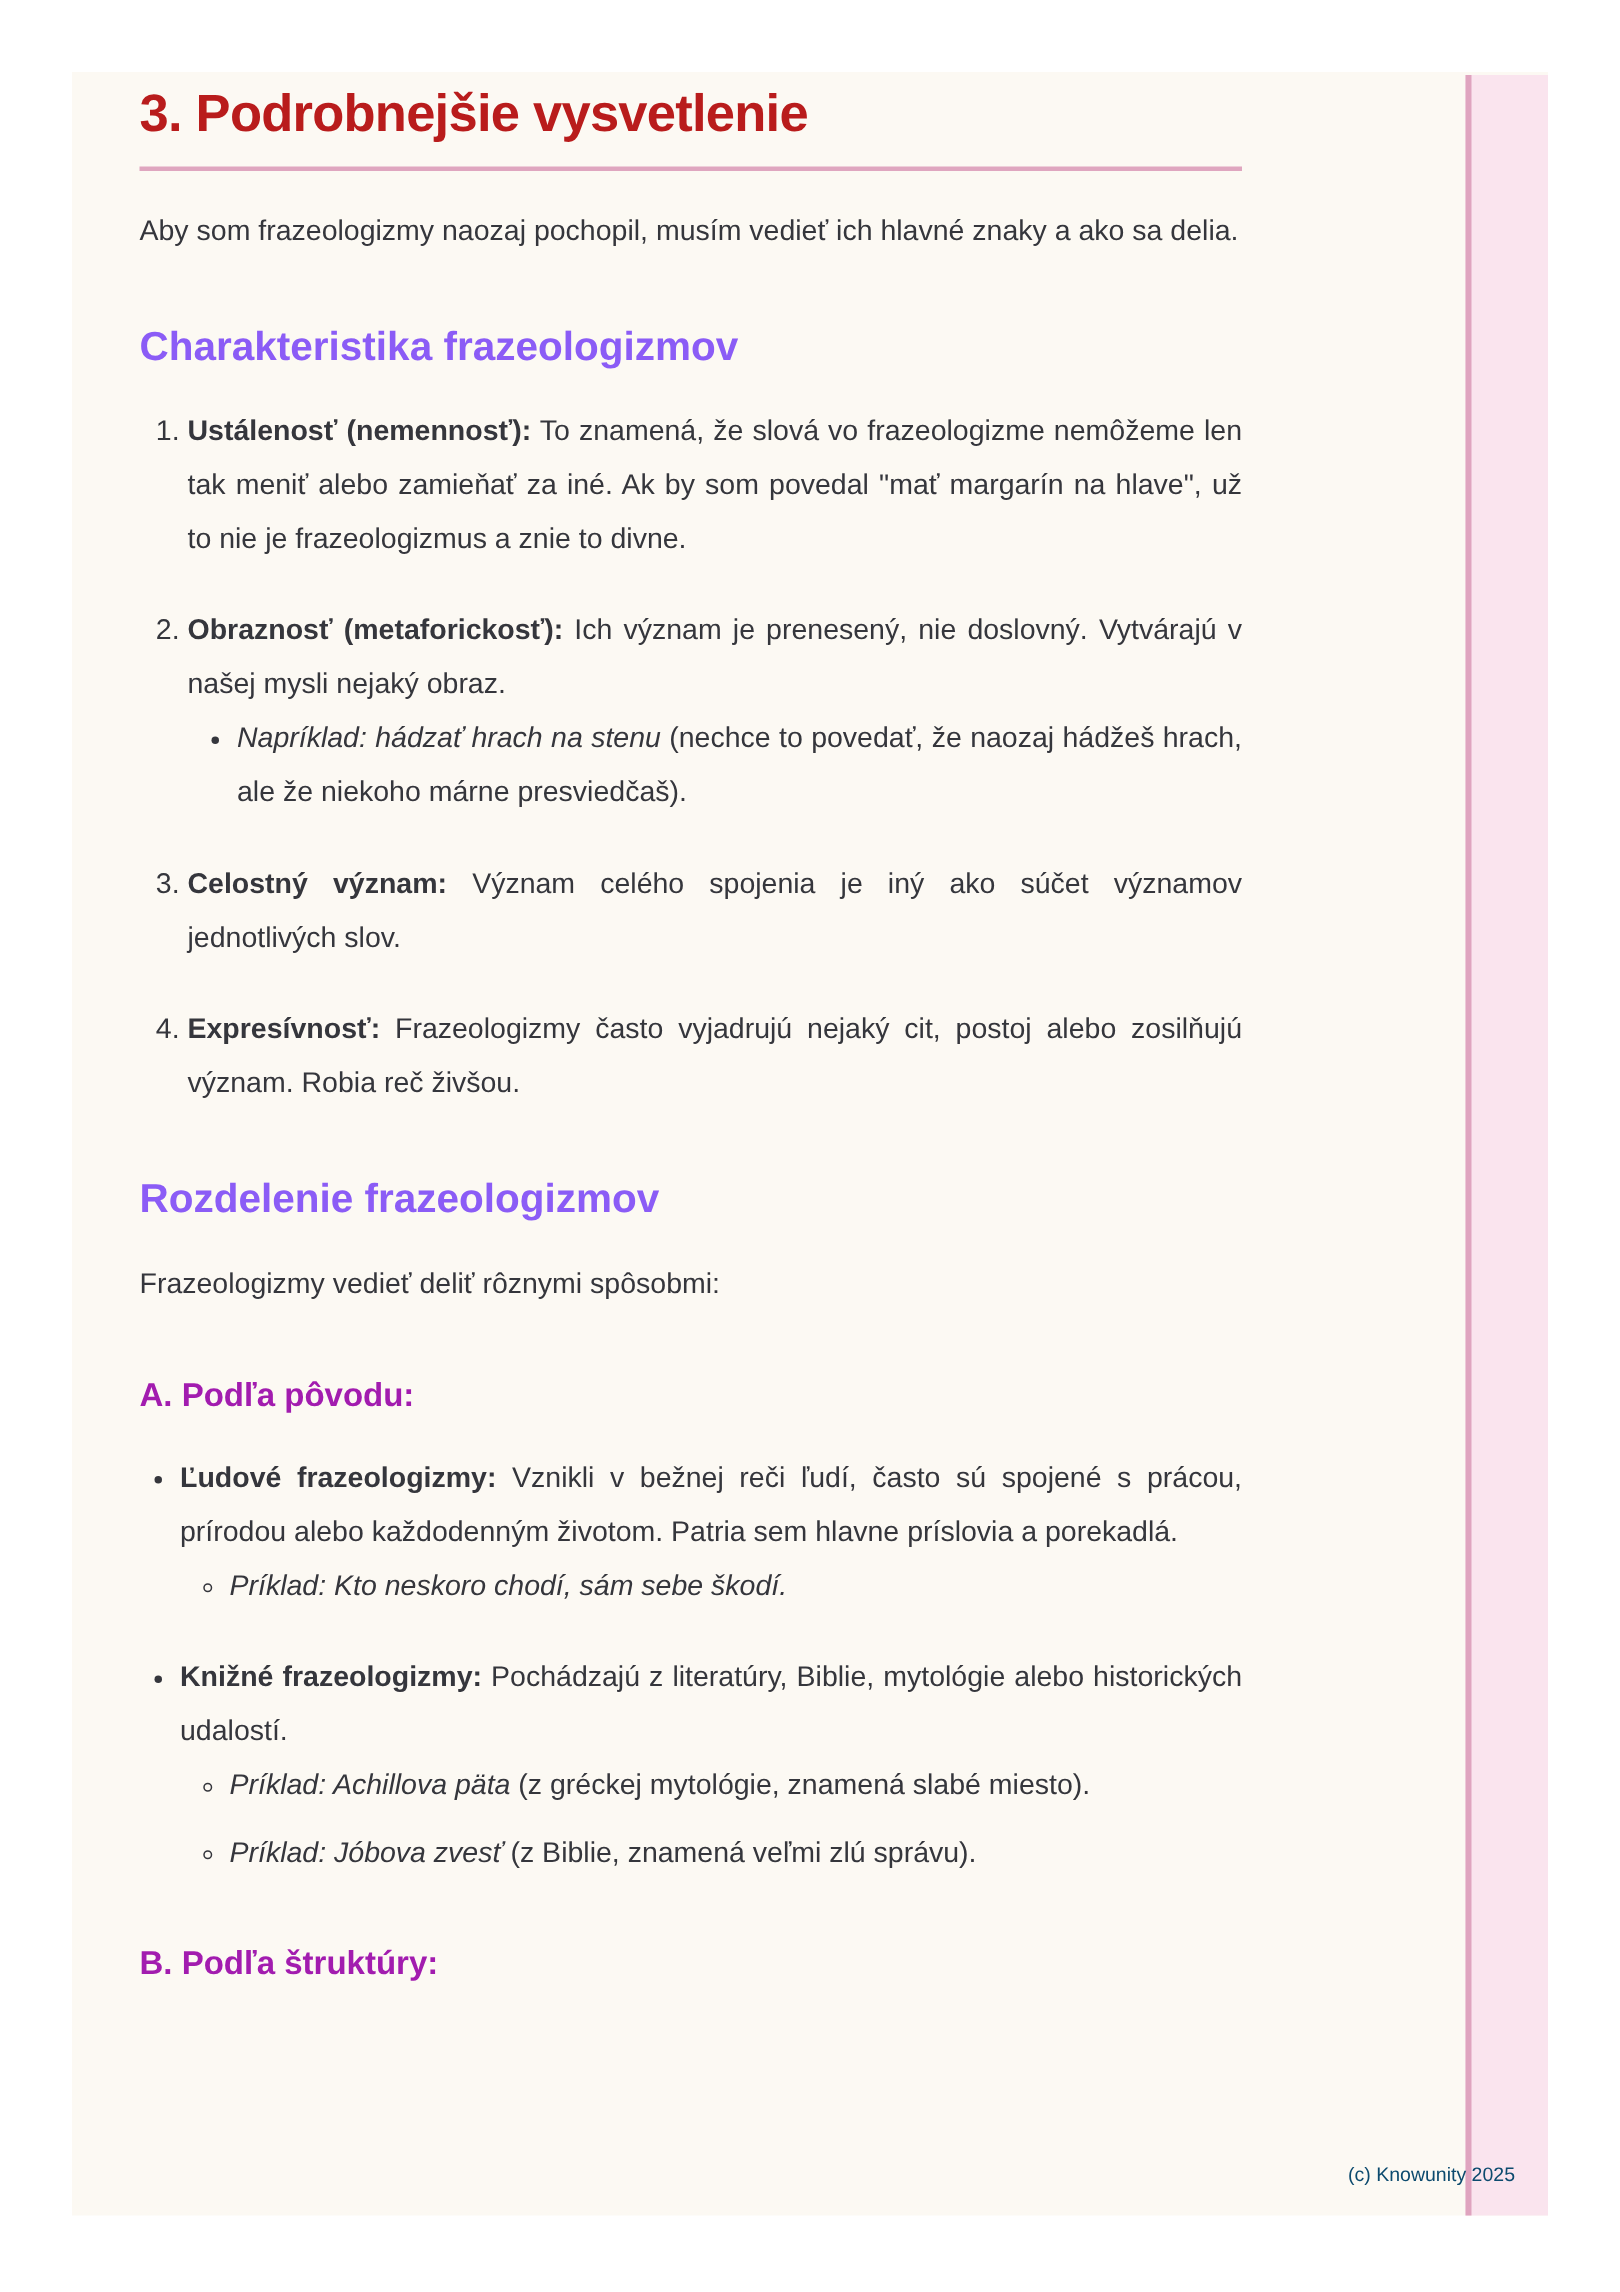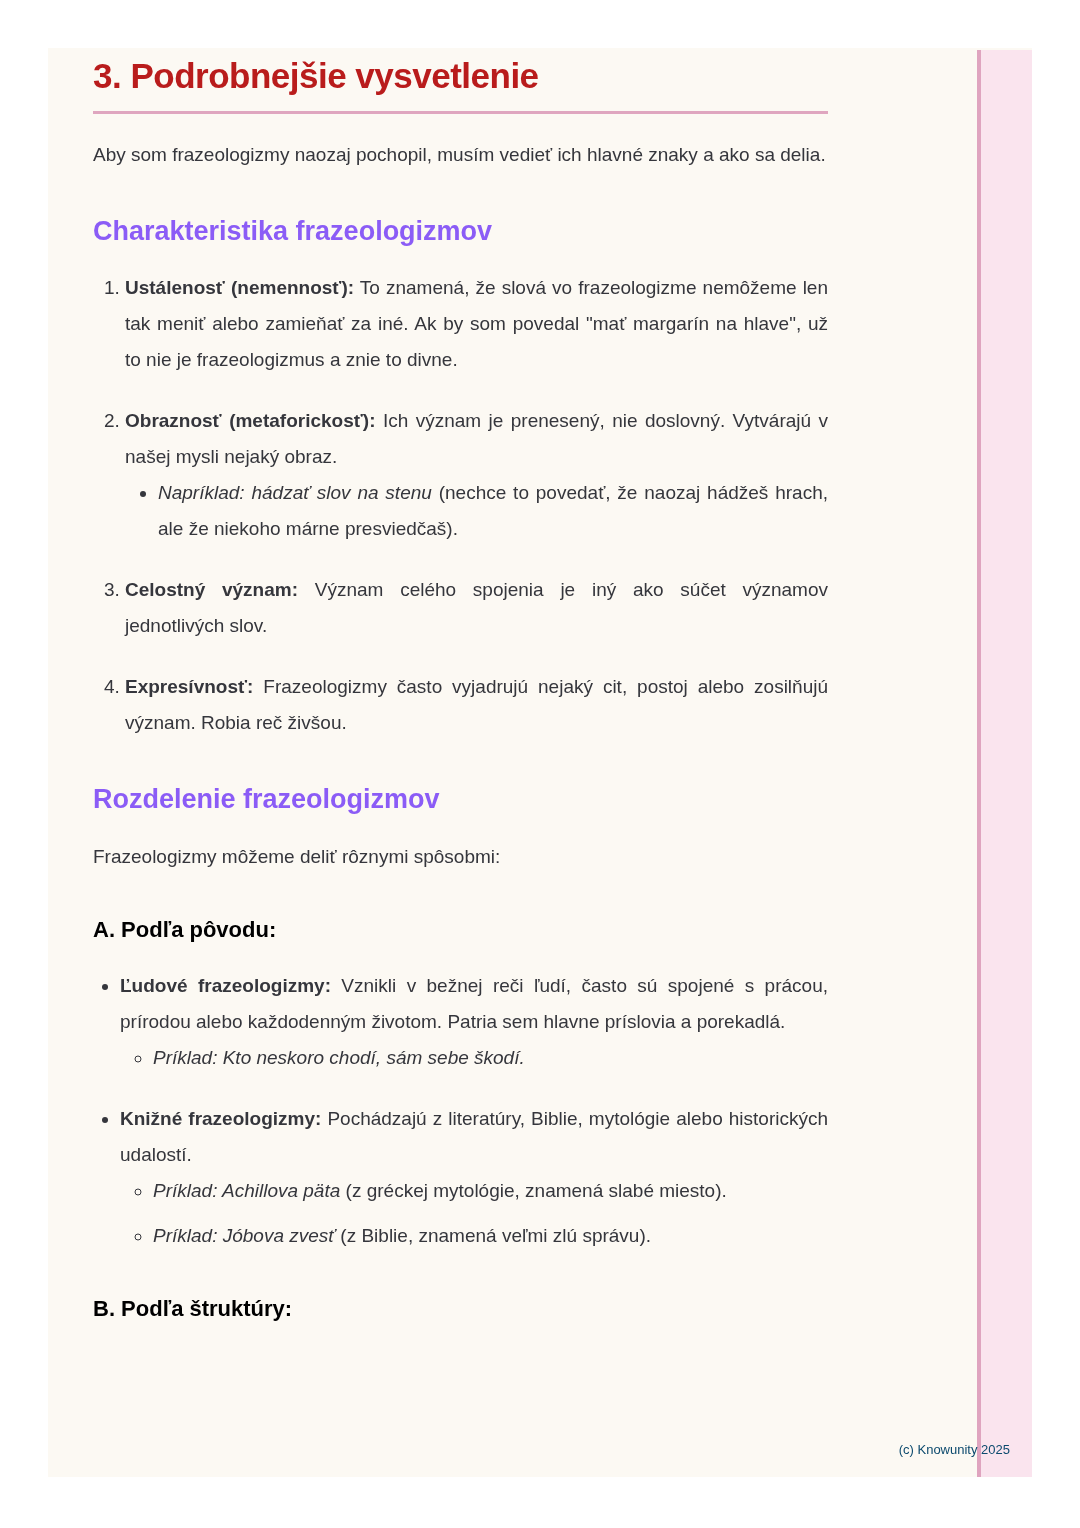--- a/index.html
+++ b/index.html
@@ -64,21 +64,21 @@
     line-height: 1.2;
     font-weight: 700;
     color: #8b5cf6;
     text-align: left;
   }
   h3.sub {
     margin: 42px 0 0 0;
     font-size: 22px;
     line-height: 1.2;
     font-weight: 700;
-    color: #000000;
+    color: #a21caf;
     text-align: left;
   }
   ol.char-list {
     margin: 22px 0 0 0;
     padding-left: 32px;
   }
   ol.char-list > li { margin-bottom: 25px; }
   ol.char-list > li:last-child { margin-bottom: 0; }
   ul.example {
     margin: 0;
@@ -126,34 +126,34 @@
 
     <h2 class="section">Charakteristika frazeologizmov</h2>
 
     <ol class="char-list">
       <li>
         <span class="term">Ustálenosť (nemennosť):</span><span> To znamená, že slová vo frazeologizme nemôžeme len tak meniť alebo zamieňať za iné. Ak by som povedal "mať margarín na hlave", už to nie je frazeologizmus a znie to divne.</span>
       </li>
       <li>
         <span class="term">Obraznosť (metaforickosť):</span><span> Ich význam je prenesený, nie doslovný. Vytvárajú v našej mysli nejaký obraz.</span>
         <ul class="example">
-          <li><span class="ital">Napríklad: hádzať slov na stenu</span><span> (nechce to povedať, že naozaj hádžeš hrach, ale že niekoho márne presviedčaš).</span></li>
+          <li><span class="ital">Napríklad: hádzať hrach na stenu</span><span> (nechce to povedať, že naozaj hádžeš hrach, ale že niekoho márne presviedčaš).</span></li>
         </ul>
       </li>
       <li>
         <span class="term">Celostný význam:</span><span> Význam celého spojenia je iný ako súčet významov jednotlivých slov.</span>
       </li>
       <li>
         <span class="term">Expresívnosť:</span><span> Frazeologizmy často vyjadrujú nejaký cit, postoj alebo zosilňujú význam. Robia reč živšou.</span>
       </li>
     </ol>
 
     <h2 class="section">Rozdelenie frazeologizmov</h2>
 
-    <p class="division-intro">Frazeologizmy môžeme deliť rôznymi spôsobmi:</p>
+    <p class="division-intro">Frazeologizmy vedieť deliť rôznymi spôsobmi:</p>
 
     <h3 class="sub">A. Podľa pôvodu:</h3>
 
     <ul class="origin">
       <li>
         <span class="term">Ľudové frazeologizmy:</span><span> Vznikli v bežnej reči ľudí, často sú spojené s prácou, prírodou alebo každodenným životom. Patria sem hlavne príslovia a porekadlá.</span>
         <ul class="sub-example">
           <li><span class="ital">Príklad: Kto neskoro chodí, sám sebe škodí.</span><span></span></li>
         </ul>
       </li>

